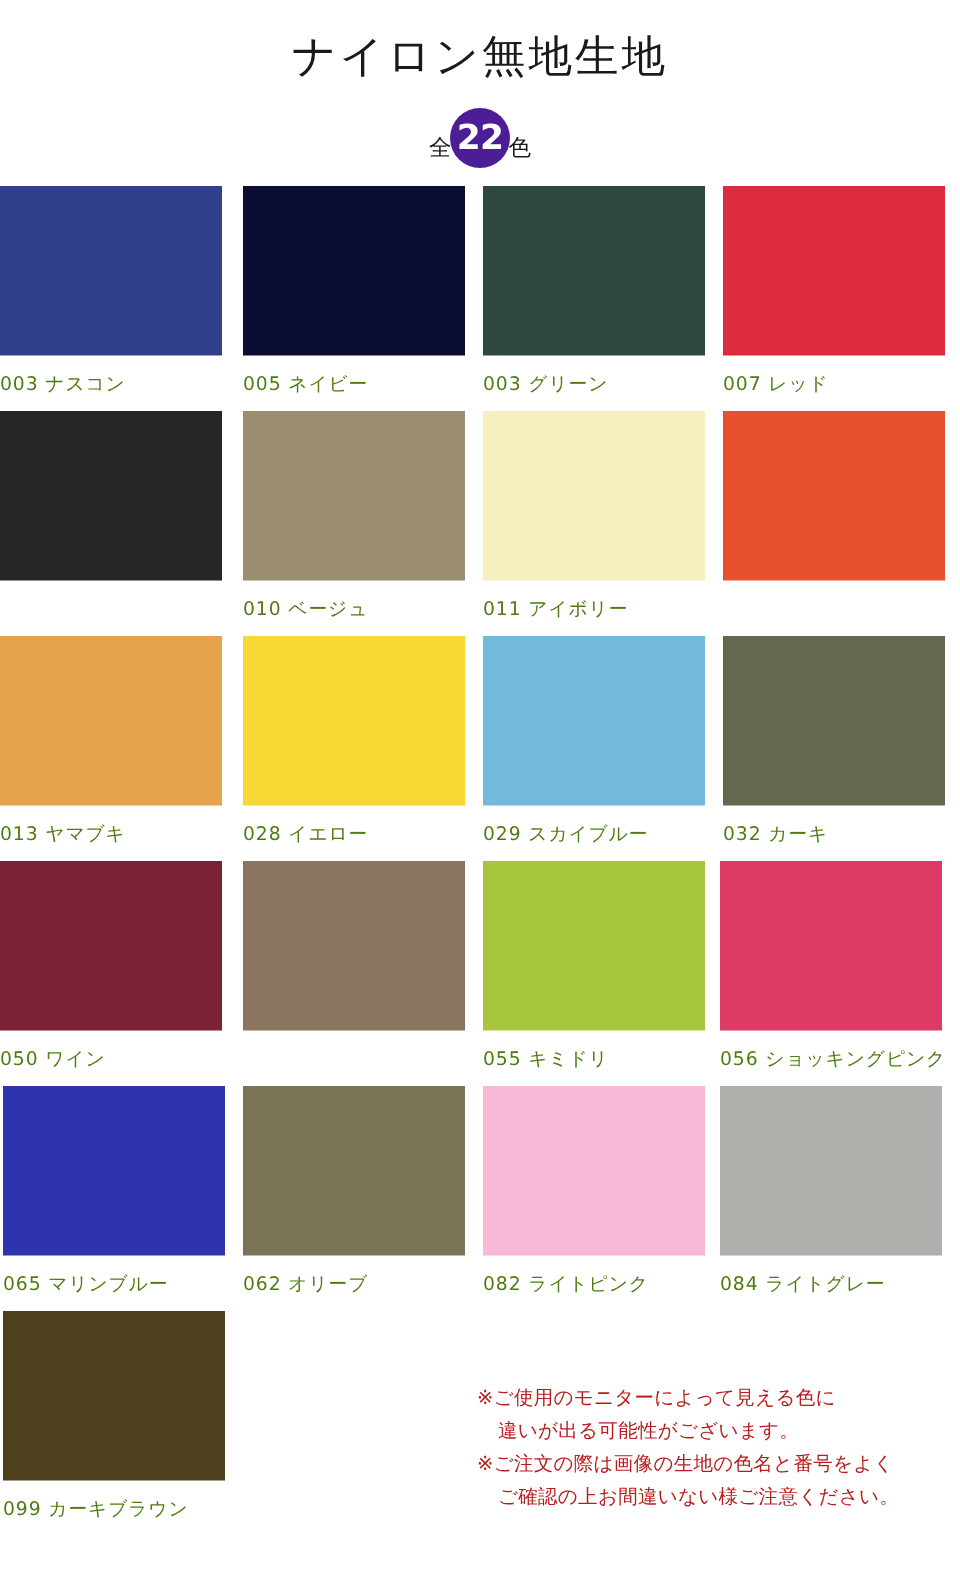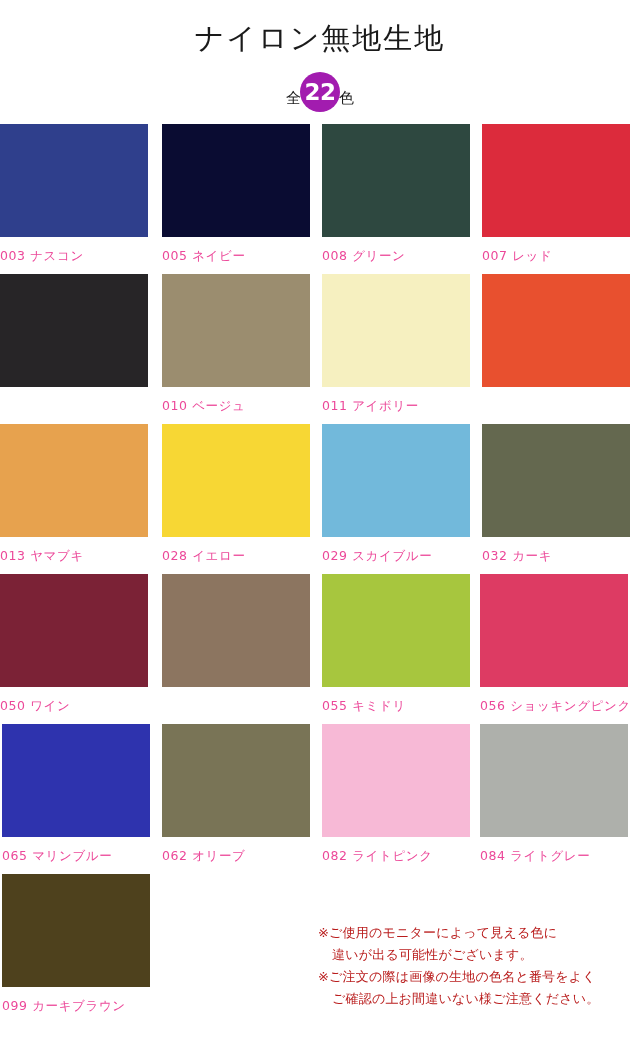--- a/index.html
+++ b/index.html
@@ -44,21 +44,21 @@
     line-height: 15px;
     color: #1a1a1a;
     position: relative;
   }
   .count-side.left  { top: 6px; margin-right: -2px; }
   .count-side.right { top: 6px; margin-left: -2px; }
   .count-badge {
     width: 40px;
     height: 40px;
     border-radius: 50%;
-    background: #a21caf;
+    background: #4c1d95;
     color: #ffffff;
     font-size: 23px;
     font-weight: 700;
     letter-spacing: -0.5px;
     display: flex;
     align-items: center;
     justify-content: center;
     line-height: 1;
   }
 
@@ -82,21 +82,21 @@
     box-sizing: border-box;
   }
   .cell.col0 .swatch { margin-left: 0px; }
   .cell.col1 .swatch,
   .cell.col2 .swatch,
   .cell.col3 .swatch { margin-left: 2px; }
   .cell-label {
     font-size: 12.5px;
     line-height: 16px;
     letter-spacing: 0.6px;
-    color: #ec4899;
+    color: #4d7c0f;
     padding-top: 11px;
     white-space: nowrap;
   }
   .cell.col0 .cell-label { padding-left: 0px; }
   .cell.col1 .cell-label,
   .cell.col2 .cell-label,
   .cell.col3 .cell-label { padding-left: 2px; }
 
   
   .notice {
@@ -129,21 +129,21 @@
     <div class="cell col0">
       <div class="swatch" style="background: rgb(47, 63, 140);"></div>
       <div class="cell-label">003 ナスコン</div>
     </div>
     <div class="cell col1">
       <div class="swatch" style="background: rgb(10, 12, 50);"></div>
       <div class="cell-label">005 ネイビー</div>
     </div>
     <div class="cell col2">
       <div class="swatch" style="background: rgb(46, 72, 64);"></div>
-      <div class="cell-label">008 グリーン</div>
+      <div class="cell-label">003 グリーン</div>
     </div>
     <div class="cell col3">
       <div class="swatch" style="background: rgb(220, 43, 60);"></div>
       <div class="cell-label">007 レッド</div>
     </div>
     <div class="cell col0">
       <div class="swatch" style="background: rgb(39, 37, 39);"></div>
     </div>
     <div class="cell col1">
       <div class="swatch" style="background: rgb(155, 141, 111);"></div>

